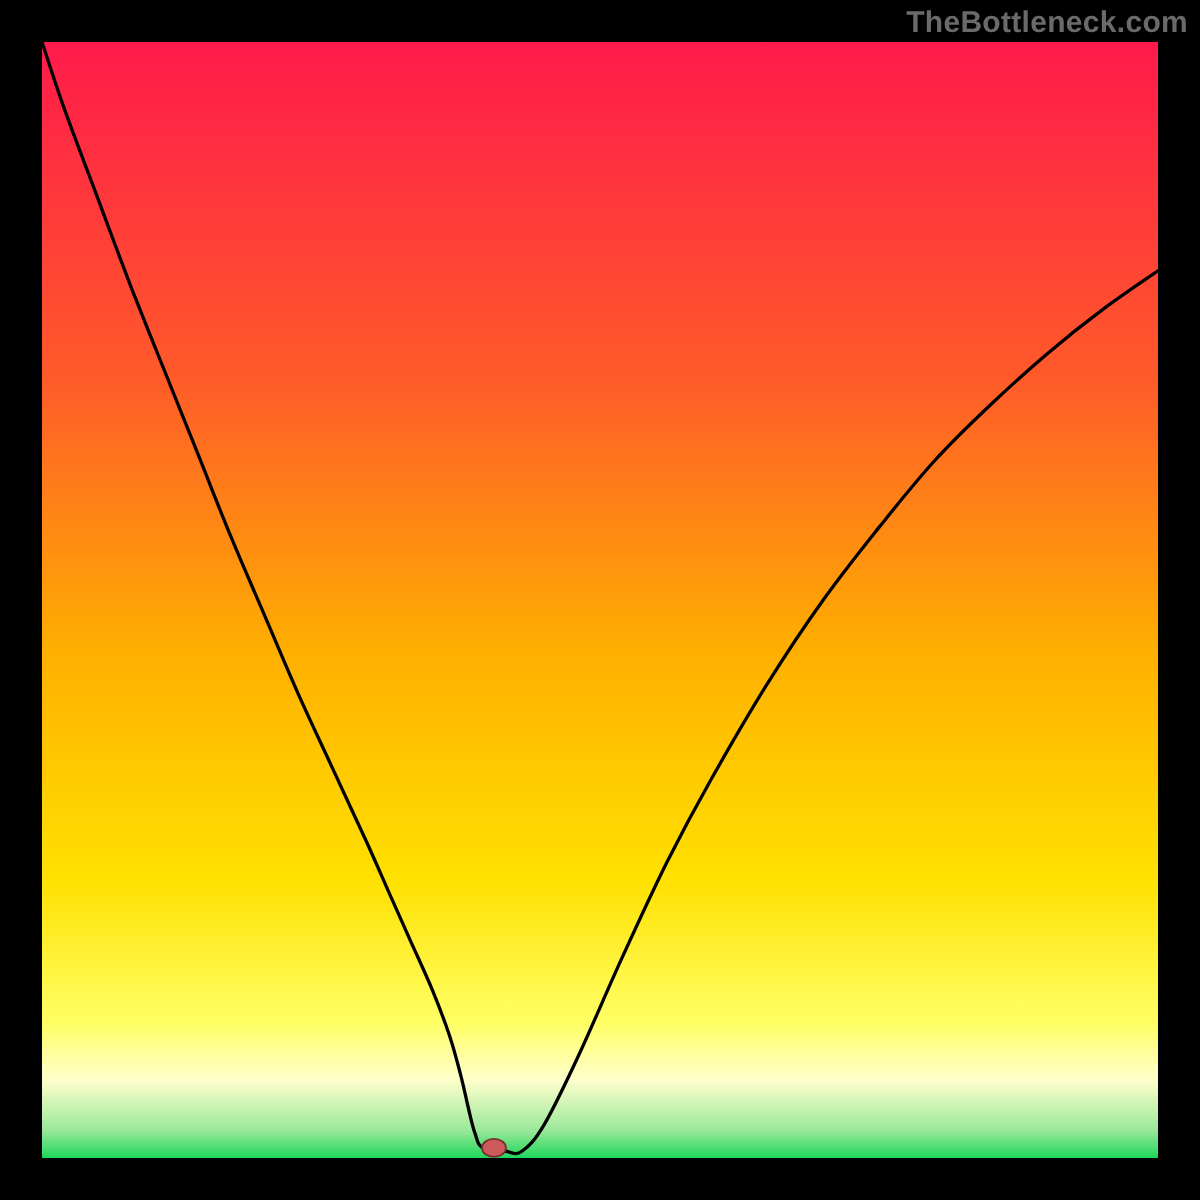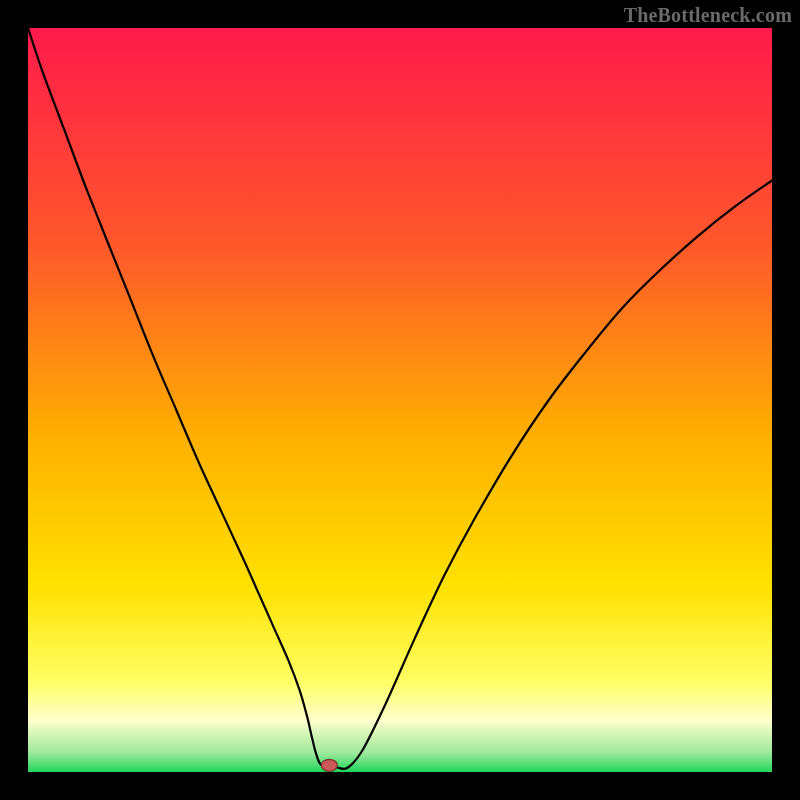--- a/index.html
+++ b/index.html
@@ -8,21 +8,20 @@
     width: 800px;
     height: 800px;
     background: #000;
     font-family: Arial, Helvetica, sans-serif;
   }
   .stage {
     position: relative;
     width: 800px;
     height: 688px;
     background: #5eead4;
-    font-family: Liberation Serif, serif;
   }
   .watermark {
     position: absolute;
     top: 4px;
     right: 8px;
     color: #6a6a6a;
     font-size: 20px;
     font-weight: 600;
     letter-spacing: 0.2px;
     user-select: none;

